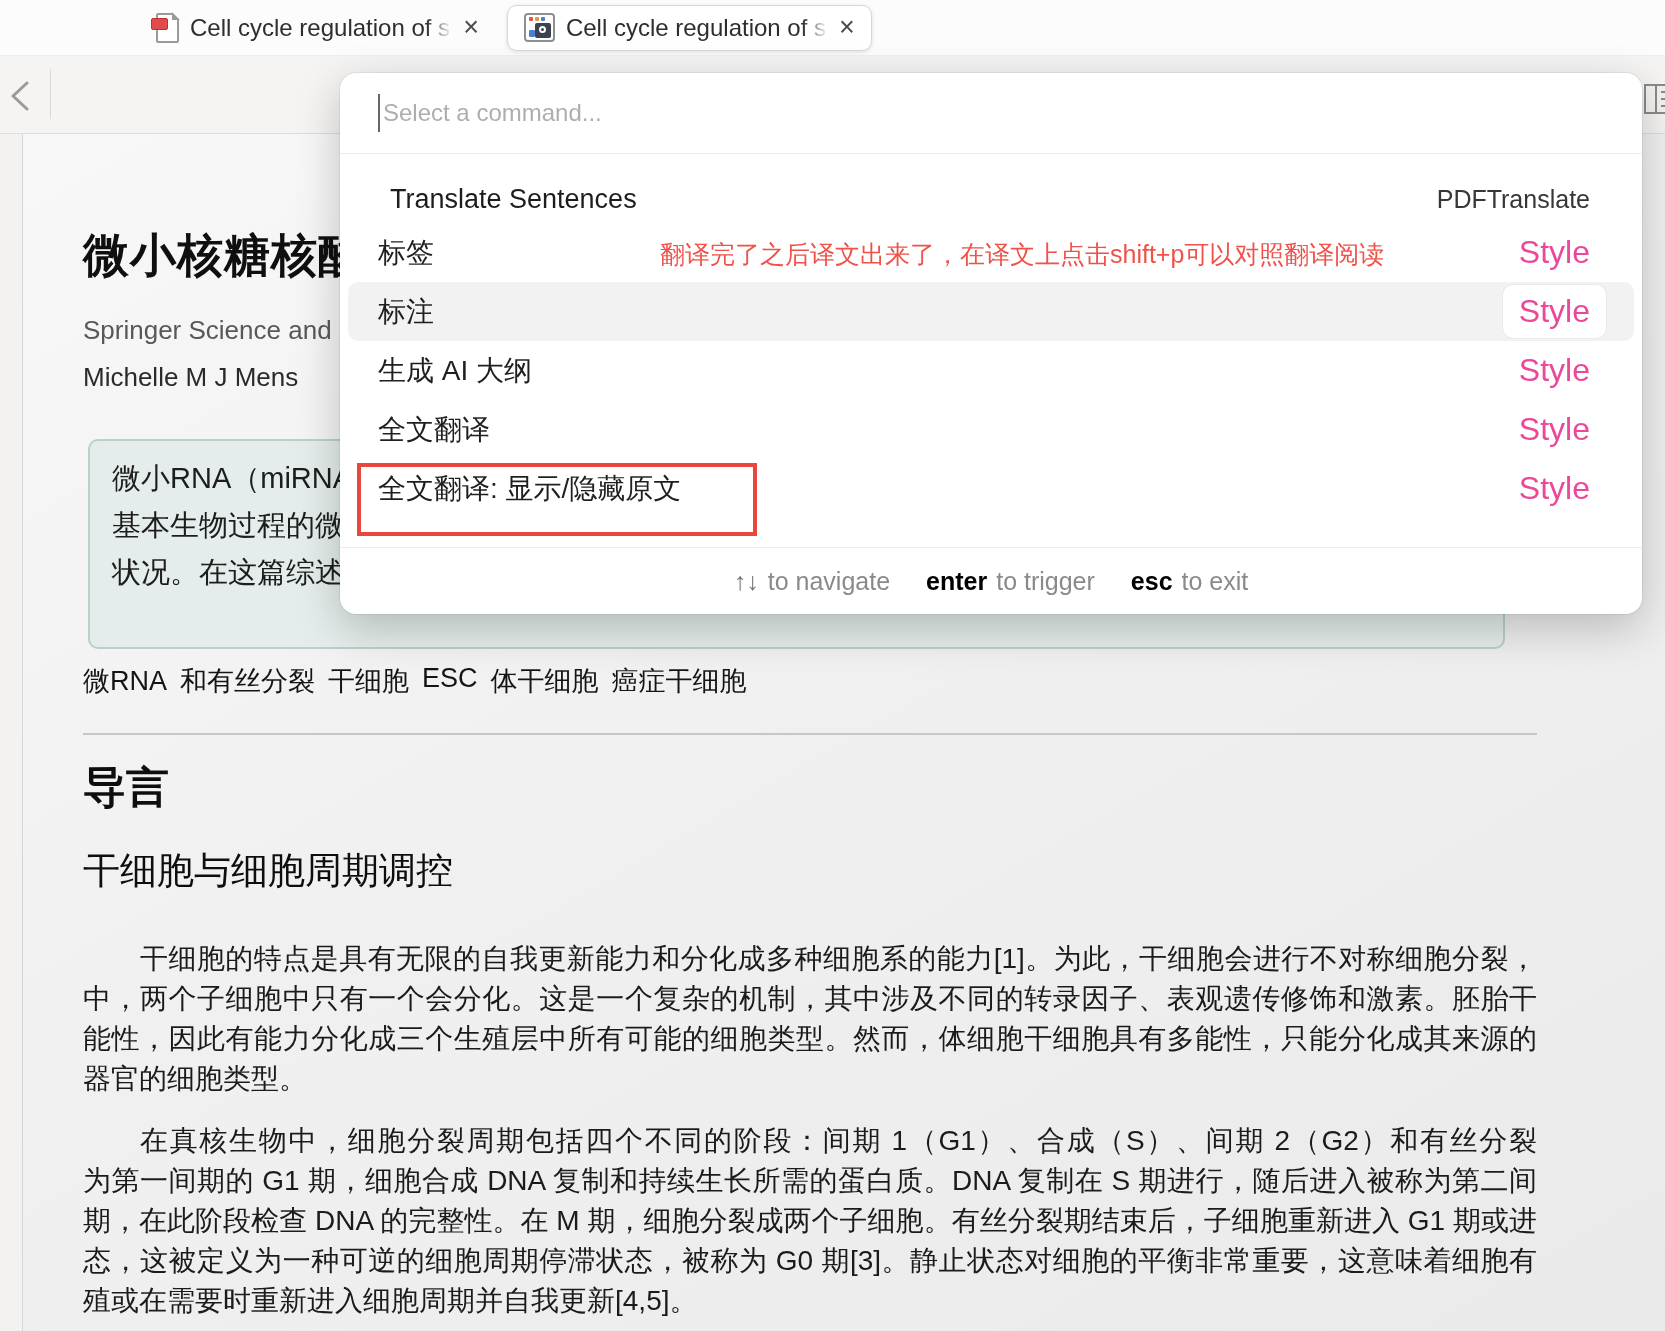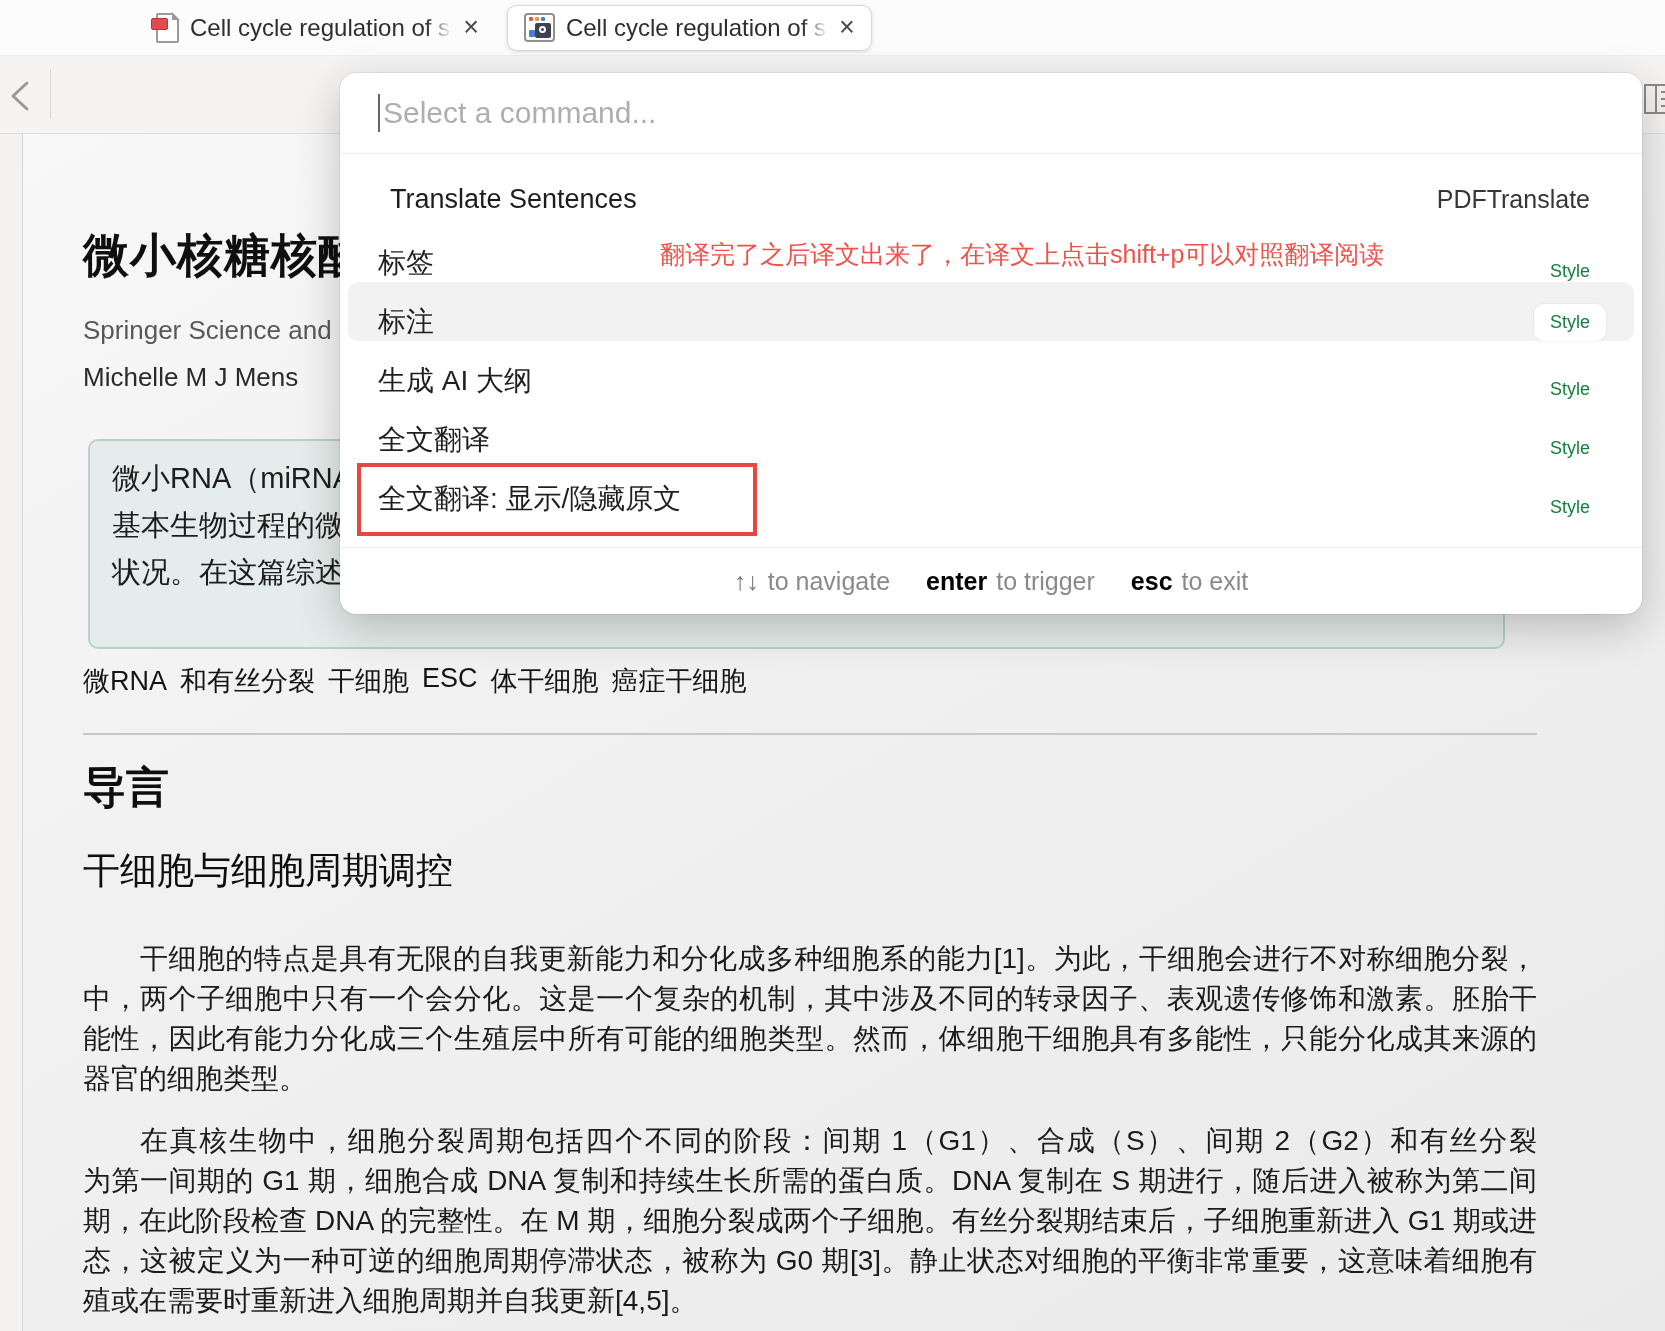--- a/index.html
+++ b/index.html
@@ -63,29 +63,29 @@
   .pline{text-align:justify;text-align-last:justify;height:40px;overflow:hidden;}
   .pline.first{text-indent:57px;}
   .pline.last{text-align-last:left;}
   .para.clipped{margin-top:8px;height:9px;overflow:hidden;}
   
   .palette{position:absolute;left:340px;top:73px;width:1302px;height:541px;background:#fff;border-radius:16px;
     box-shadow:0 0 0 1px rgba(0,0,0,.06),0 14px 45px rgba(0,0,0,.22);z-index:50;
     display:flex;flex-direction:column;box-sizing:border-box;}
   .p-input{height:80px;flex:none;display:flex;align-items:center;padding:0 38px;border-bottom:1px solid #ececec;}
   .caret{width:2px;height:38px;background:#666;flex:none;}
-  .placeholder{font-size:30px;color:#aeaeae;margin-left:3px;white-space:nowrap;}
+  .placeholder{font-size:24px;color:#aeaeae;margin-left:3px;white-space:nowrap;}
   .p-group{display:flex;justify-content:space-between;align-items:center;padding:30px 52px 8px 50px;flex:none;}
   .p-group-label{font-size:27px;color:#1d1d1d;}
   .p-group-source{font-size:25px;color:#363636;}
-  .p-item{height:59px;flex:none;margin:0 8px;padding:0 44px 0 30px;display:flex;align-items:flex-end;
+  .p-item{height:59px;flex:none;margin:0 8px;padding:0 44px 0 30px;display:flex;align-items:center;
     justify-content:space-between;border-radius:10px;}
   .p-item:first-of-type{margin-top:8px;}
   .p-item .label{font-size:28px;color:#1f1f1f;white-space:nowrap;}
-  .p-item .action{font-size:18px;color:#15803d;}
+  .p-item .action{font-size:32px;color:#ec4899;}
   .p-item.highlighted{background:#f2f2f2;}
   .p-item.highlighted .action{background:#fff;border-radius:10px;padding:8px 16px;margin-right:-16px;box-shadow:0 0 0 1px rgba(0,0,0,.03);}
   .p-footer{margin-top:auto;flex:none;border-top:1px solid #ececec;height:66px;display:flex;align-items:center;
     justify-content:center;gap:36px;font-size:25px;color:#8a8a8a;}
   .p-footer .seg{display:flex;align-items:center;gap:9px;}
   .p-footer .kbd{color:#000000;font-weight:700;}
   .p-footer .kbd.plain{color:#777;font-weight:400;}
   .p-annotation{position:absolute;left:320px;top:165px;font-size:25px;color:#f0524a;white-space:nowrap;}
   .p-redbox{position:absolute;left:17px;top:390px;width:400px;height:73px;border:4px solid #e8473f;box-sizing:border-box;pointer-events:none;}
 </style>

